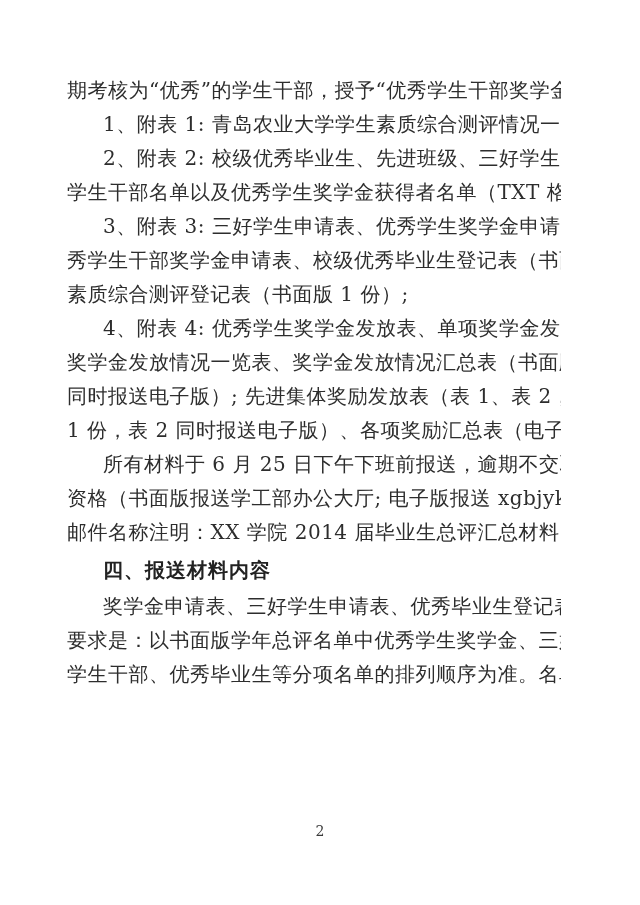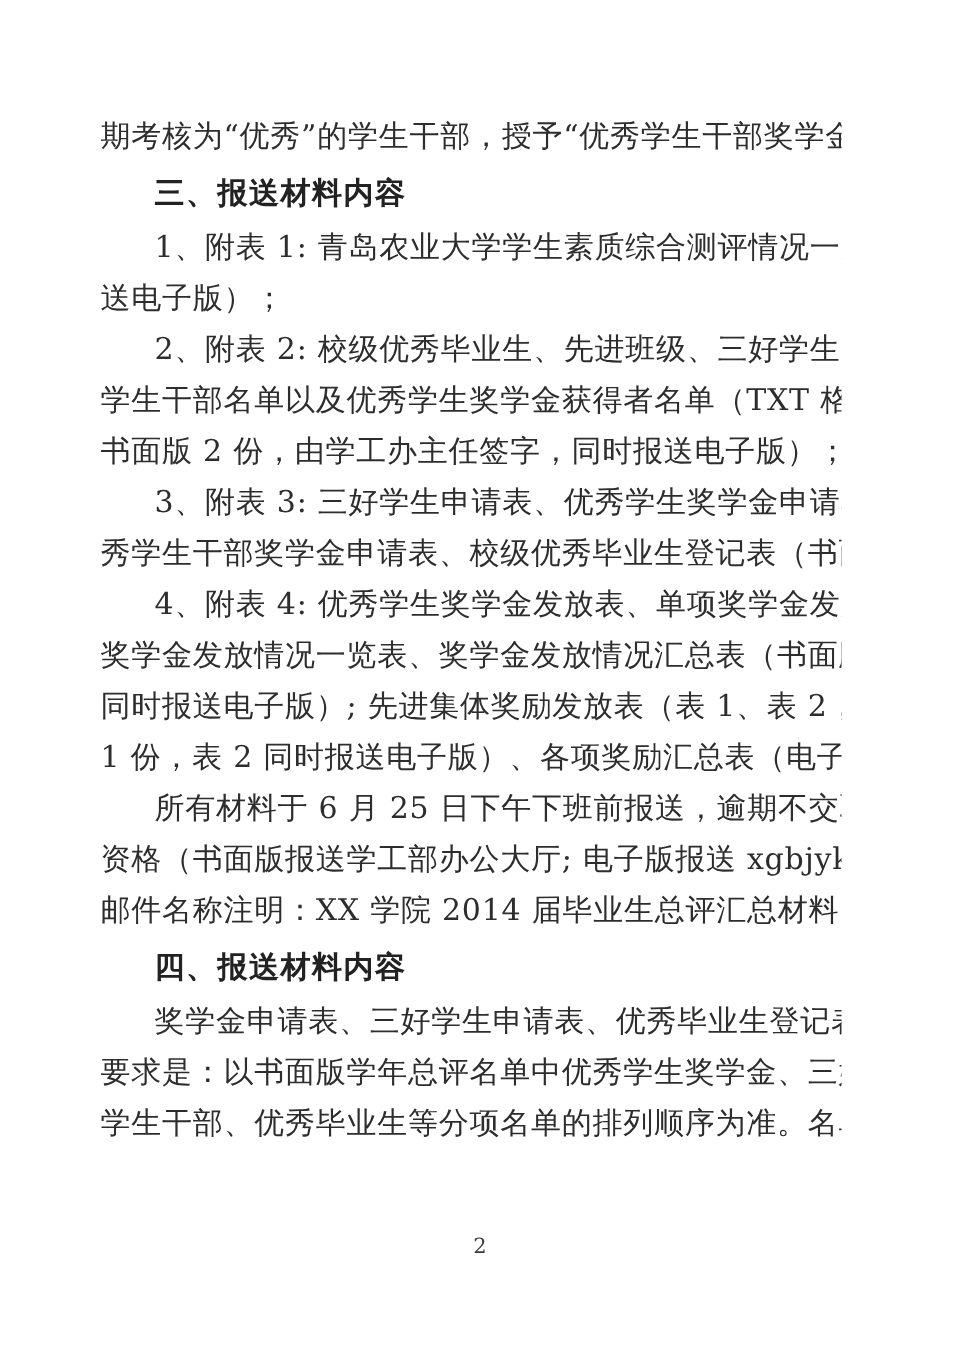--- a/index.html
+++ b/index.html
@@ -66,28 +66,26 @@
     color: #3a3a3a;
     font-family: "DejaVu Serif", "Liberation Serif", serif;
   }
 </style>
 </head>
 <body>
 
 <div class="page">
   <div class="content">
       <div class="line end">期考核为“优秀”的学生干部，授予“优秀学生干部奖学金”。</div>
-      <div class="line heading">三、报送材料内容</div>
       <div class="line first-full">1、附表 1: 青岛农业大学学生素质综合测评情况一览表（报</div>
-      <div class="line end">送电子版）；</div>
       <div class="line first-full">2、附表 2: 校级优秀毕业生、先进班级、三好学生、优秀</div>
       <div class="line cont-full">学生干部名单以及优秀学生奖学金获得者名单（TXT 格式，报送</div>
-      <div class="line end">书面版 2 份，由学工办主任签字，同时报送电子版）；</div>
       <div class="line first-full">3、附表 3: 三好学生申请表、优秀学生奖学金申请表、优</div>
       <div class="line cont-full">秀学生干部奖学金申请表、校级优秀毕业生登记表（书面版 2 份）;</div>
+      <div class="line end">素质综合测评登记表（书面版 1 份）;</div>
       <div class="line first-full">4、附表 4: 优秀学生奖学金发放表、单项奖学金发放表、</div>
       <div class="line cont-full">奖学金发放情况一览表、奖学金发放情况汇总表（书面版 2 份，</div>
       <div class="line cont-full">同时报送电子版）; 先进集体奖励发放表（表 1、表 2，书面版各</div>
       <div class="line end">1 份，表 2 同时报送电子版）、各项奖励汇总表（电子版）;</div>
       <div class="line first-full">所有材料于 6 月 25 日下午下班前报送，逾期不交取消参评</div>
       <div class="line cont-full">资格（书面版报送学工部办公大厅; 电子版报送 xgbjyk@163.com</div>
       <div class="line end">邮件名称注明：XX 学院 2014 届毕业生总评汇总材料）。</div>
       <div class="line heading">四、报送材料内容</div>
       <div class="line first-full">奖学金申请表、三好学生申请表、优秀毕业生登记表的排列</div>
       <div class="line cont-full">要求是：以书面版学年总评名单中优秀学生奖学金、三好学生、</div>

